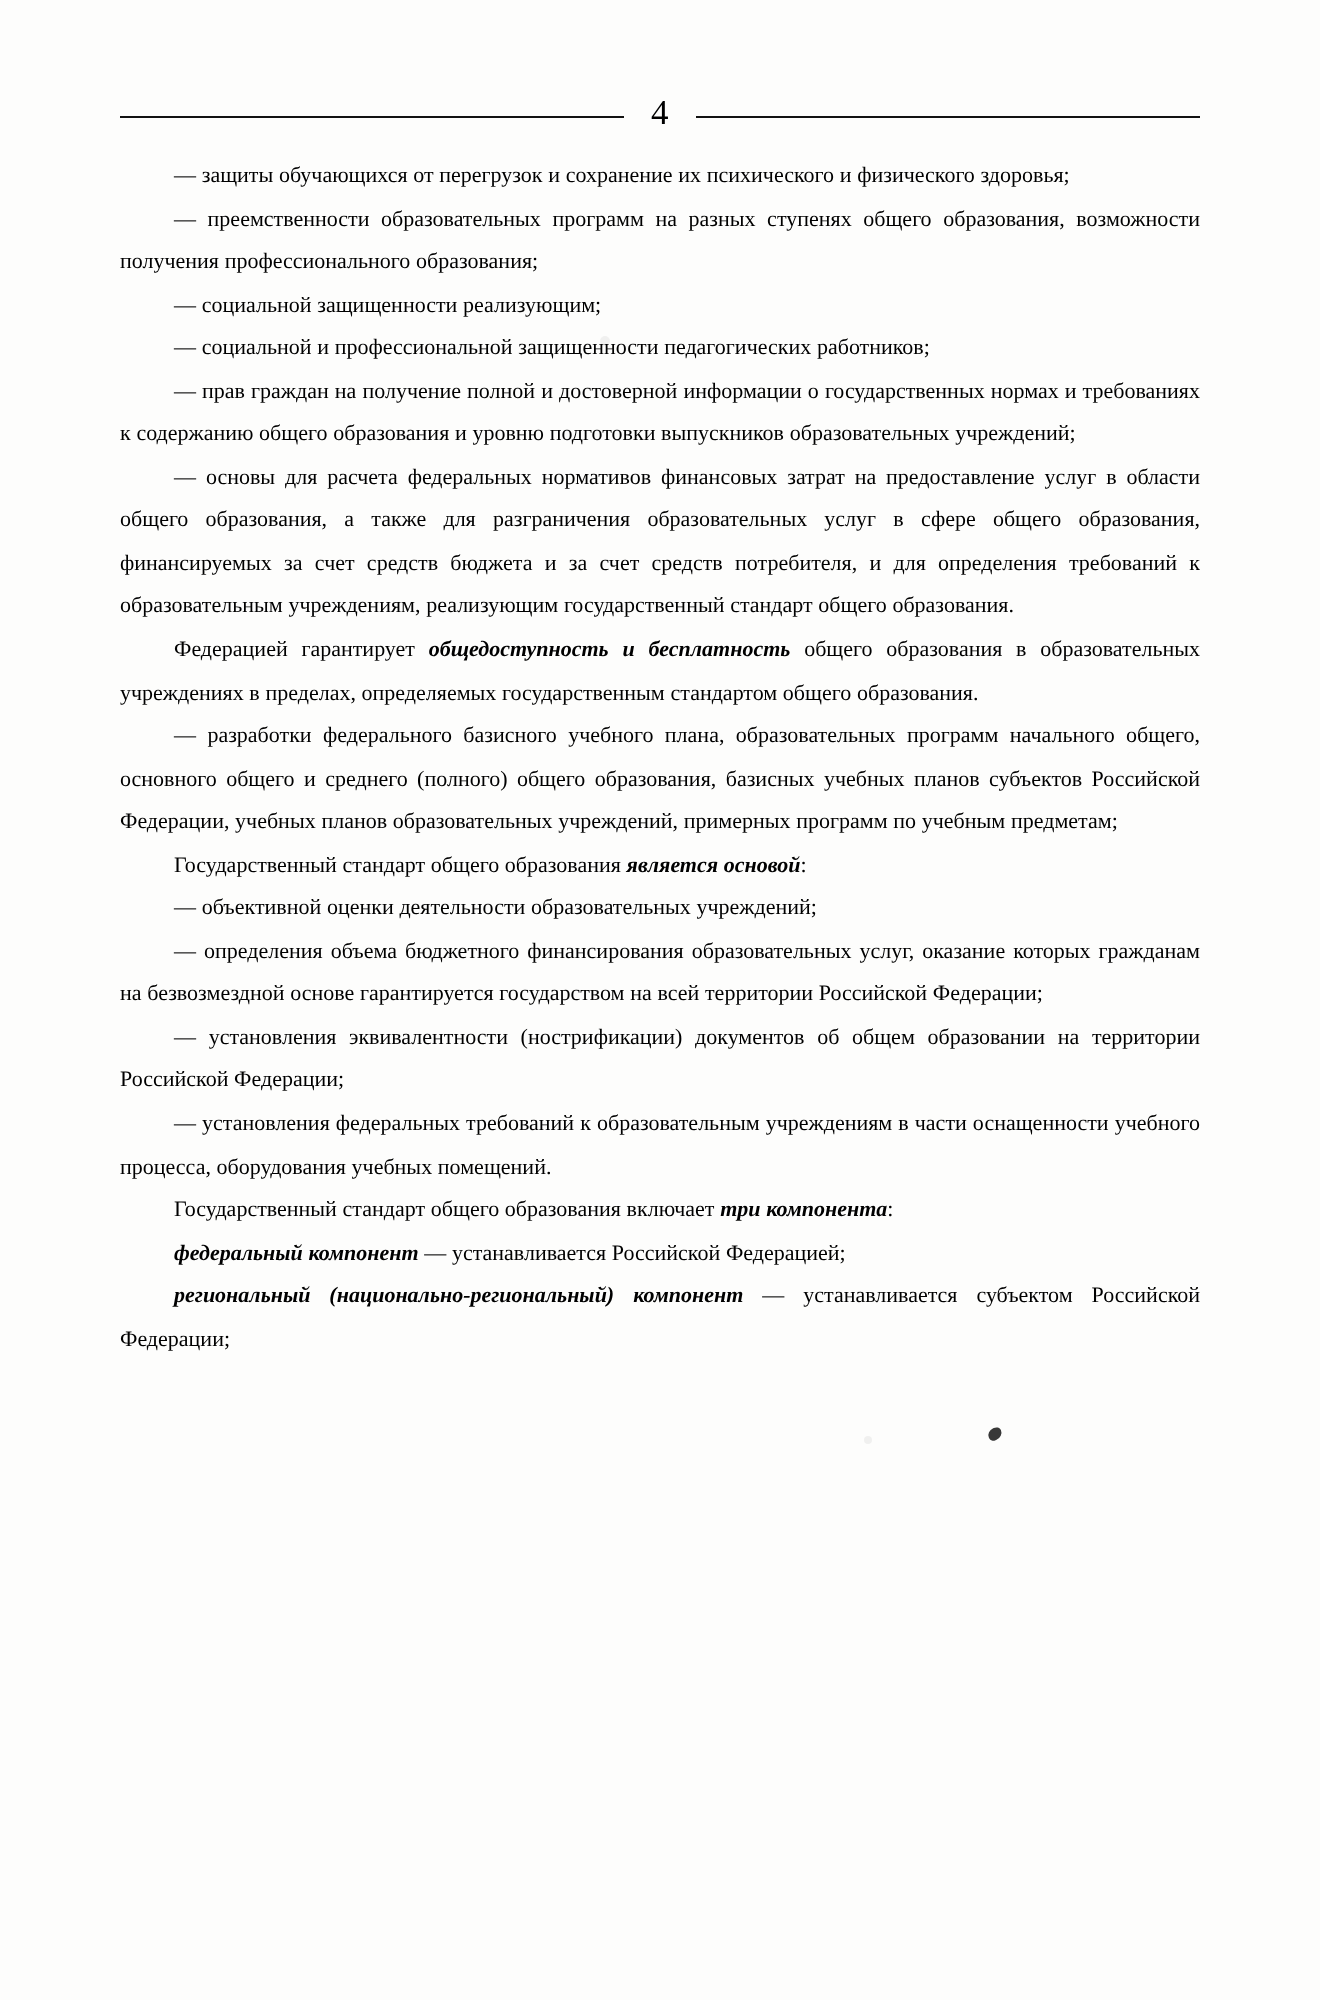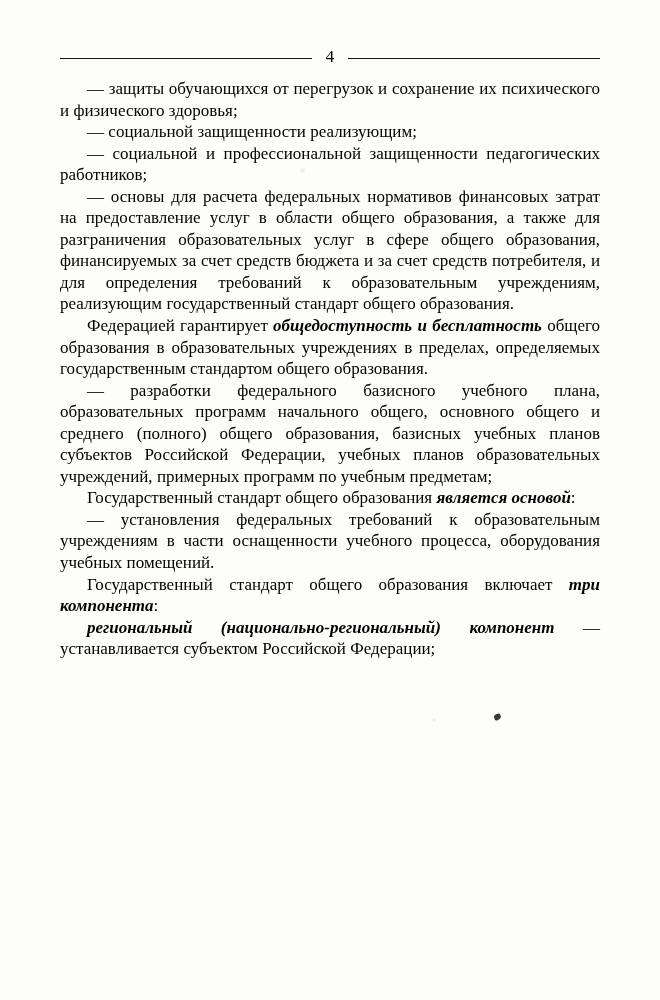--- a/index.html
+++ b/index.html
@@ -55,21 +55,21 @@
     left: 60px;
     top: 78px;
     width: 540px;
   }
 
   p.para {
     margin: 0;
     text-align: justify;
     text-justify: inter-word;
     text-indent: 27px;
-    font-size: 17px;
+    font-size: 11px;
     line-height: 21.55px;
     word-spacing: 0.1px;
     hyphens: manual;
   }
 
   
   em.term {
     font-weight: bold;
   }
 
@@ -99,28 +99,34 @@
 <div id="page">
 
   <div id="header">
     <span class="head-rule"></span>
     <span id="folio">4</span>
     <span class="head-rule"></span>
   </div>
 
   <div id="column">
       <p class="para"><span>— защиты обучающихся от перегрузок и сохранение их психического и физического здоровья;</span></p>
+      <p class="para"><span>— преемственности образовательных программ на разных ступенях общего образования, возможности получения профессионального образования;</span></p>
       <p class="para"><span>— социальной защищенности реализующим;</span></p>
       <p class="para"><span>— социальной и профессиональной защищенности педагогических работников;</span></p>
+      <p class="para"><span>— прав граждан на получение полной и достоверной информации о государственных нормах и требованиях к содержанию общего образования и уровню подготовки выпускников образовательных учреждений;</span></p>
       <p class="para"><span>— основы для расчета федеральных нормативов финансовых затрат на предоставление услуг в области общего образования, а также для разграничения образовательных услуг в сфере общего образования, финансируемых за счет средств бюджета и за счет средств потребителя, и для определения требований к образовательным учреждениям, реализующим государственный стандарт общего образования.</span></p>
       <p class="para"><span>Федерацией гарантирует </span><em class="term">общедоступность и бесплатность</em><span> общего образования в образовательных учреждениях в пределах, определяемых государственным стандартом общего образования.</span></p>
       <p class="para"><span>— разработки федерального базисного учебного плана, образовательных программ начального общего, основного общего и среднего (полного) общего образования, базисных учебных планов субъектов Российской Федерации, учебных планов образовательных учреждений, примерных программ по учебным предметам;</span></p>
       <p class="para"><span>Государственный стандарт общего образования </span><em class="term">является основой</em><span>:</span></p>
+      <p class="para"><span>— объективной оценки деятельности образовательных учреждений;</span></p>
+      <p class="para"><span>— определения объема бюджетного финансирования образовательных услуг, оказание которых гражданам на безвозмездной основе гарантируется государством на всей территории Российской Федерации;</span></p>
+      <p class="para"><span>— установления эквивалентности (нострификации) документов об общем образовании на территории Российской Федерации;</span></p>
       <p class="para"><span>— установления федеральных требований к образовательным учреждениям в части оснащенности учебного процесса, оборудования учебных помещений.</span></p>
       <p class="para"><span>Государственный стандарт общего образования включает </span><em class="term">три компонента</em><span>:</span></p>
+      <p class="para"><em class="term">федеральный компонент</em><span> — устанавливается Российской Федерацией;</span></p>
       <p class="para"><em class="term">региональный (национально-региональный) компонент</em><span> — устанавливается субъектом Российской Федерации;</span></p>
     </div>
 
   <div class="faint-fleck" style="left:300px; top:168px; width:5px; height:5px;"></div>
   <div class="faint-fleck" style="left:565px; top:260px; width:4px; height:4px;"></div>
   <div class="faint-fleck" style="left:432px; top:718px; width:4px; height:4px;"></div>
 
   <div id="speck"></div>
 
 </div>

